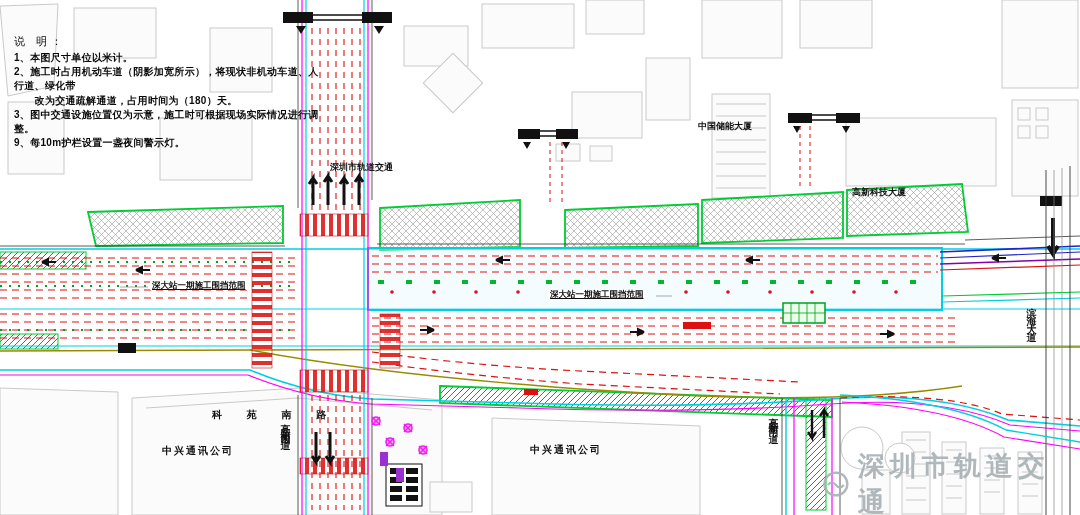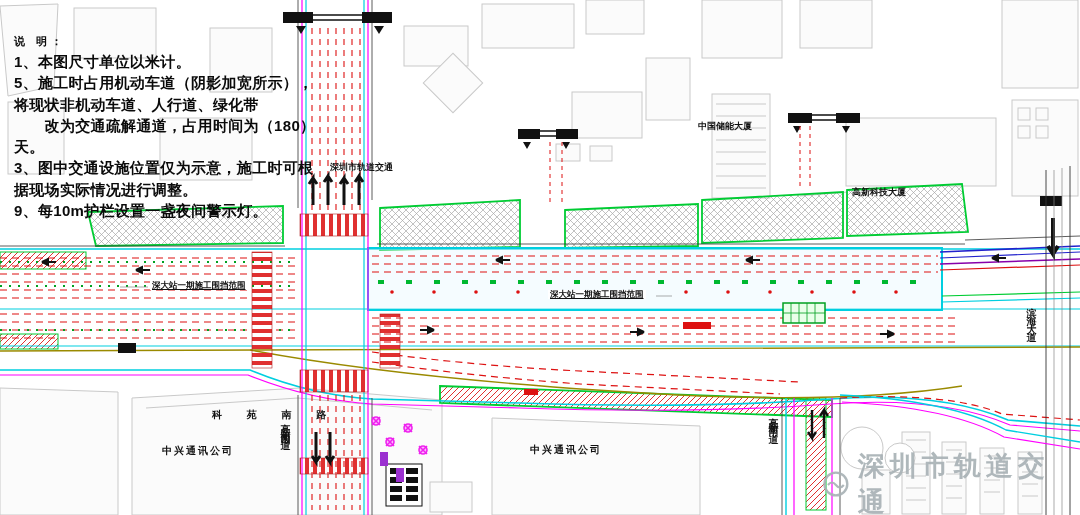--- a/index.html
+++ b/index.html
@@ -5,22 +5,22 @@
   html,body{margin:0;padding:0;background:#fff;}
   #stage{position:relative;width:1080px;height:515px;background:#fff;overflow:hidden;
          font-family:"Liberation Sans","DejaVu Sans",sans-serif;}
   #drawing{position:absolute;left:0;top:0;}
   .lbl{position:absolute;color:#111;font-weight:700;white-space:nowrap;line-height:1;}
   .lbl.small{font-size:9px;}
   .lbl.med{font-size:10px;}
   .vtext{writing-mode:vertical-rl;text-orientation:upright;letter-spacing:4px;font-size:10px;}
   .enclosure-lbl{font-size:8.5px;font-weight:700;background:#fff;padding:0 2px;text-decoration:underline;}
   #notes{position:absolute;left:14px;top:34px;width:312px;color:#0a0a0a;}
-  #notes .title{font-size:11px;font-weight:700;letter-spacing:4px;margin-bottom:2px;}
-  #notes .item{font-size:15px;font-weight:600;line-height:1.42;letter-spacing:0.3px;}
+  #notes .title{font-size:11px;font-weight:400;letter-spacing:4px;margin-bottom:2px;}
+  #notes .item{font-size:10px;font-weight:600;line-height:1.42;letter-spacing:0.3px;}
   #watermark{position:absolute;left:822px;top:448px;display:flex;align-items:center;gap:8px;
              color:#a9b2b6;opacity:.92;}
   #watermark .wm-text{font-size:27px;font-weight:700;letter-spacing:5px;}
   .spaced{letter-spacing:11px;}
 </style>
 </head>
 <body>
 
 <div id="stage">
 
@@ -303,21 +303,21 @@
 
   <g stroke="#888" stroke-width="0.7" fill="none">
     <path d="M120,287 H148"></path>
     <path d="M656,296 H672"></path>
   </g>
 </svg>
 
 <div id="notes">
   <div class="title">说 明：</div>
   <div class="item">1、本图尺寸单位以米计。</div>
-  <div class="item">5、施工时占用机动车道（阴影加宽所示），将现状非机动车道、人行道、绿化带</div>
+  <div class="item">2、施工时占用机动车道（阴影加宽所示），将现状非机动车道、人行道、绿化带</div>
   <div class="item">　　改为交通疏解通道，占用时间为（180）天。</div>
   <div class="item">3、图中交通设施位置仅为示意，施工时可根据现场实际情况进行调整。</div>
   <div class="item">9、每10m护栏设置一盏夜间警示灯。</div>
 </div>
 
 <div class="lbl small" style="left:330px;top:163px;">深圳市轨道交通</div>
 <div class="lbl small" style="left:698px;top:122px;">中国储能大厦</div>
 <div class="lbl small" style="left:852px;top:188px;">高新科技大厦</div>
 
 <div class="lbl enclosure-lbl" style="left:150px;top:281px;">深大站一期施工围挡范围</div>

